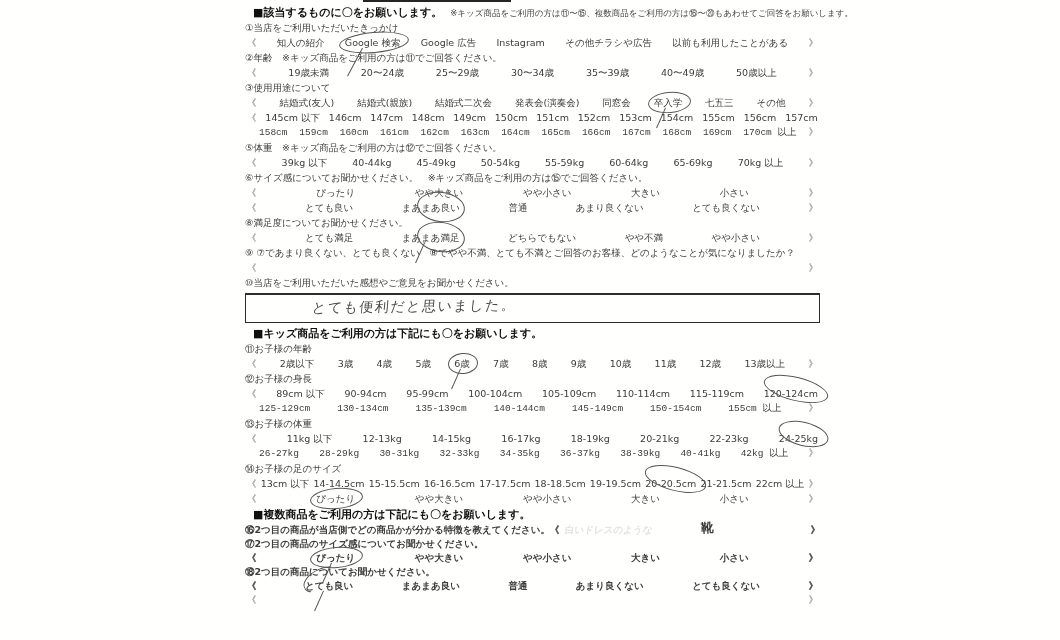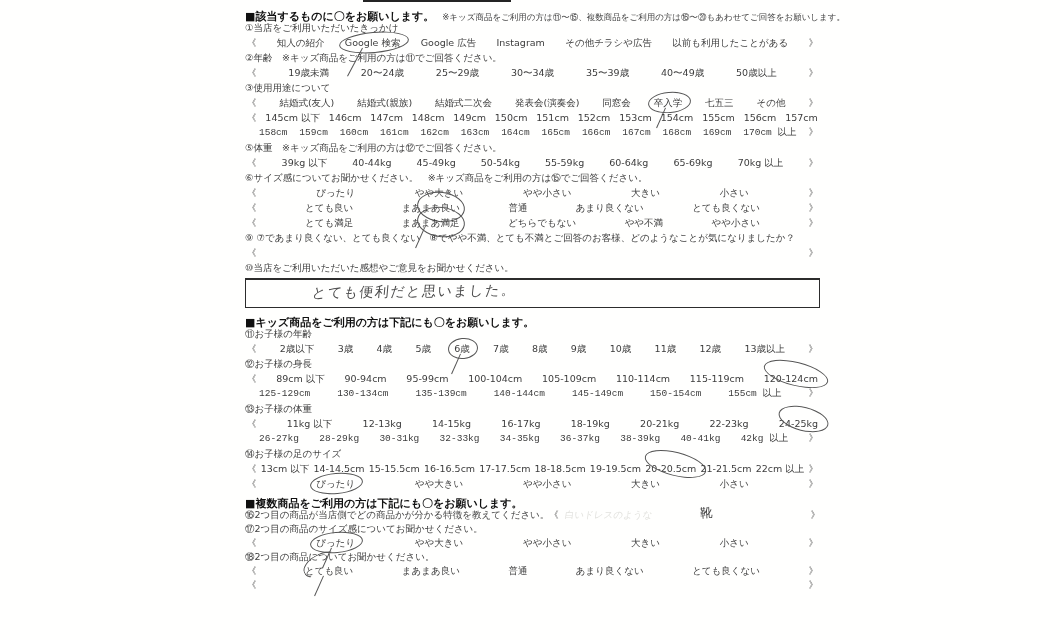--- a/index.html
+++ b/index.html
@@ -1,22 +1,22 @@
 <!DOCTYPE html>
 <html><head>
 <meta charset="utf-8">
 <style>
   html,body{margin:0;padding:0;background:#ffffff;}
   .page{position:relative;width:1060px;height:640px;background:#fffffe;overflow:hidden;
         font-family:"DejaVu Sans",sans-serif;color:#3c3c3c;}
   .scan-line{position:absolute;left:363px;top:0;width:148px;height:2px;background:#242424;}
   .content{position:absolute;left:245px;top:5px;width:575px;}
   .row{position:relative;height:15px;line-height:14px;font-size:9.5px;white-space:nowrap;color:#3c3c3c;}
-  .row.tight{height:14px;}
-  .section{height:16px;line-height:23px;font-size:11px;font-weight:700;color:#101010;}
+  .row.tight{height:14px;font-weight:bold;}
+  .section{height:16px;line-height:15px;font-size:11px;font-weight:700;color:#101010;margin-left:8px;}
   .section .note{font-weight:400;font-size:8.5px;color:#3e3e3e;margin-left:8px;}
   .opts{display:flex;justify-content:space-between;align-items:flex-start;padding:0 2px;}
   .opts .br,.inline .br{flex:none;color:#474747;}
   .cont{padding-left:14px;font-family:Liberation Mono, monospace;}
   .opt{position:relative;flex:none;}
   .box{height:27px;border:1px solid #2c2c2c;border-top-width:2px;margin:2px 0 3px;}
   .hand{position:absolute;left:66px;top:4px;font-size:14px;color:#4c4c4c;letter-spacing:1.5px;
         transform:rotate(-0.8deg) skewX(-6deg);}
   .inline{display:flex;align-items:flex-start;}
   .inline .q{flex:none;}
@@ -139,20 +139,21 @@
       </div>
       <div class="row opts  ">
         <span class="br">《</span>
         <span class="opt">とても良い</span>
         <span class="opt m-circle-tall">まあまあ良い</span>
         <span class="opt">普通</span>
         <span class="opt">あまり良くない</span>
         <span class="opt">とても良くない</span>
         <span class="br">》</span>
       </div>
+      <div class="row label  ">⑧満足度についてお聞かせください。</div>
       <div class="row opts  ">
         <span class="br">《</span>
         <span class="opt">とても満足</span>
         <span class="opt m-circle-tall t-down">まあまあ満足</span>
         <span class="opt">どちらでもない</span>
         <span class="opt">やや不満</span>
         <span class="opt">やや小さい</span>
         <span class="br">》</span>
       </div>
       <div class="row label  ">⑨ ⑦であまり良くない、とても良くない　⑧でやや不満、とても不満とご回答のお客様、どのようなことが気になりましたか？</div>

